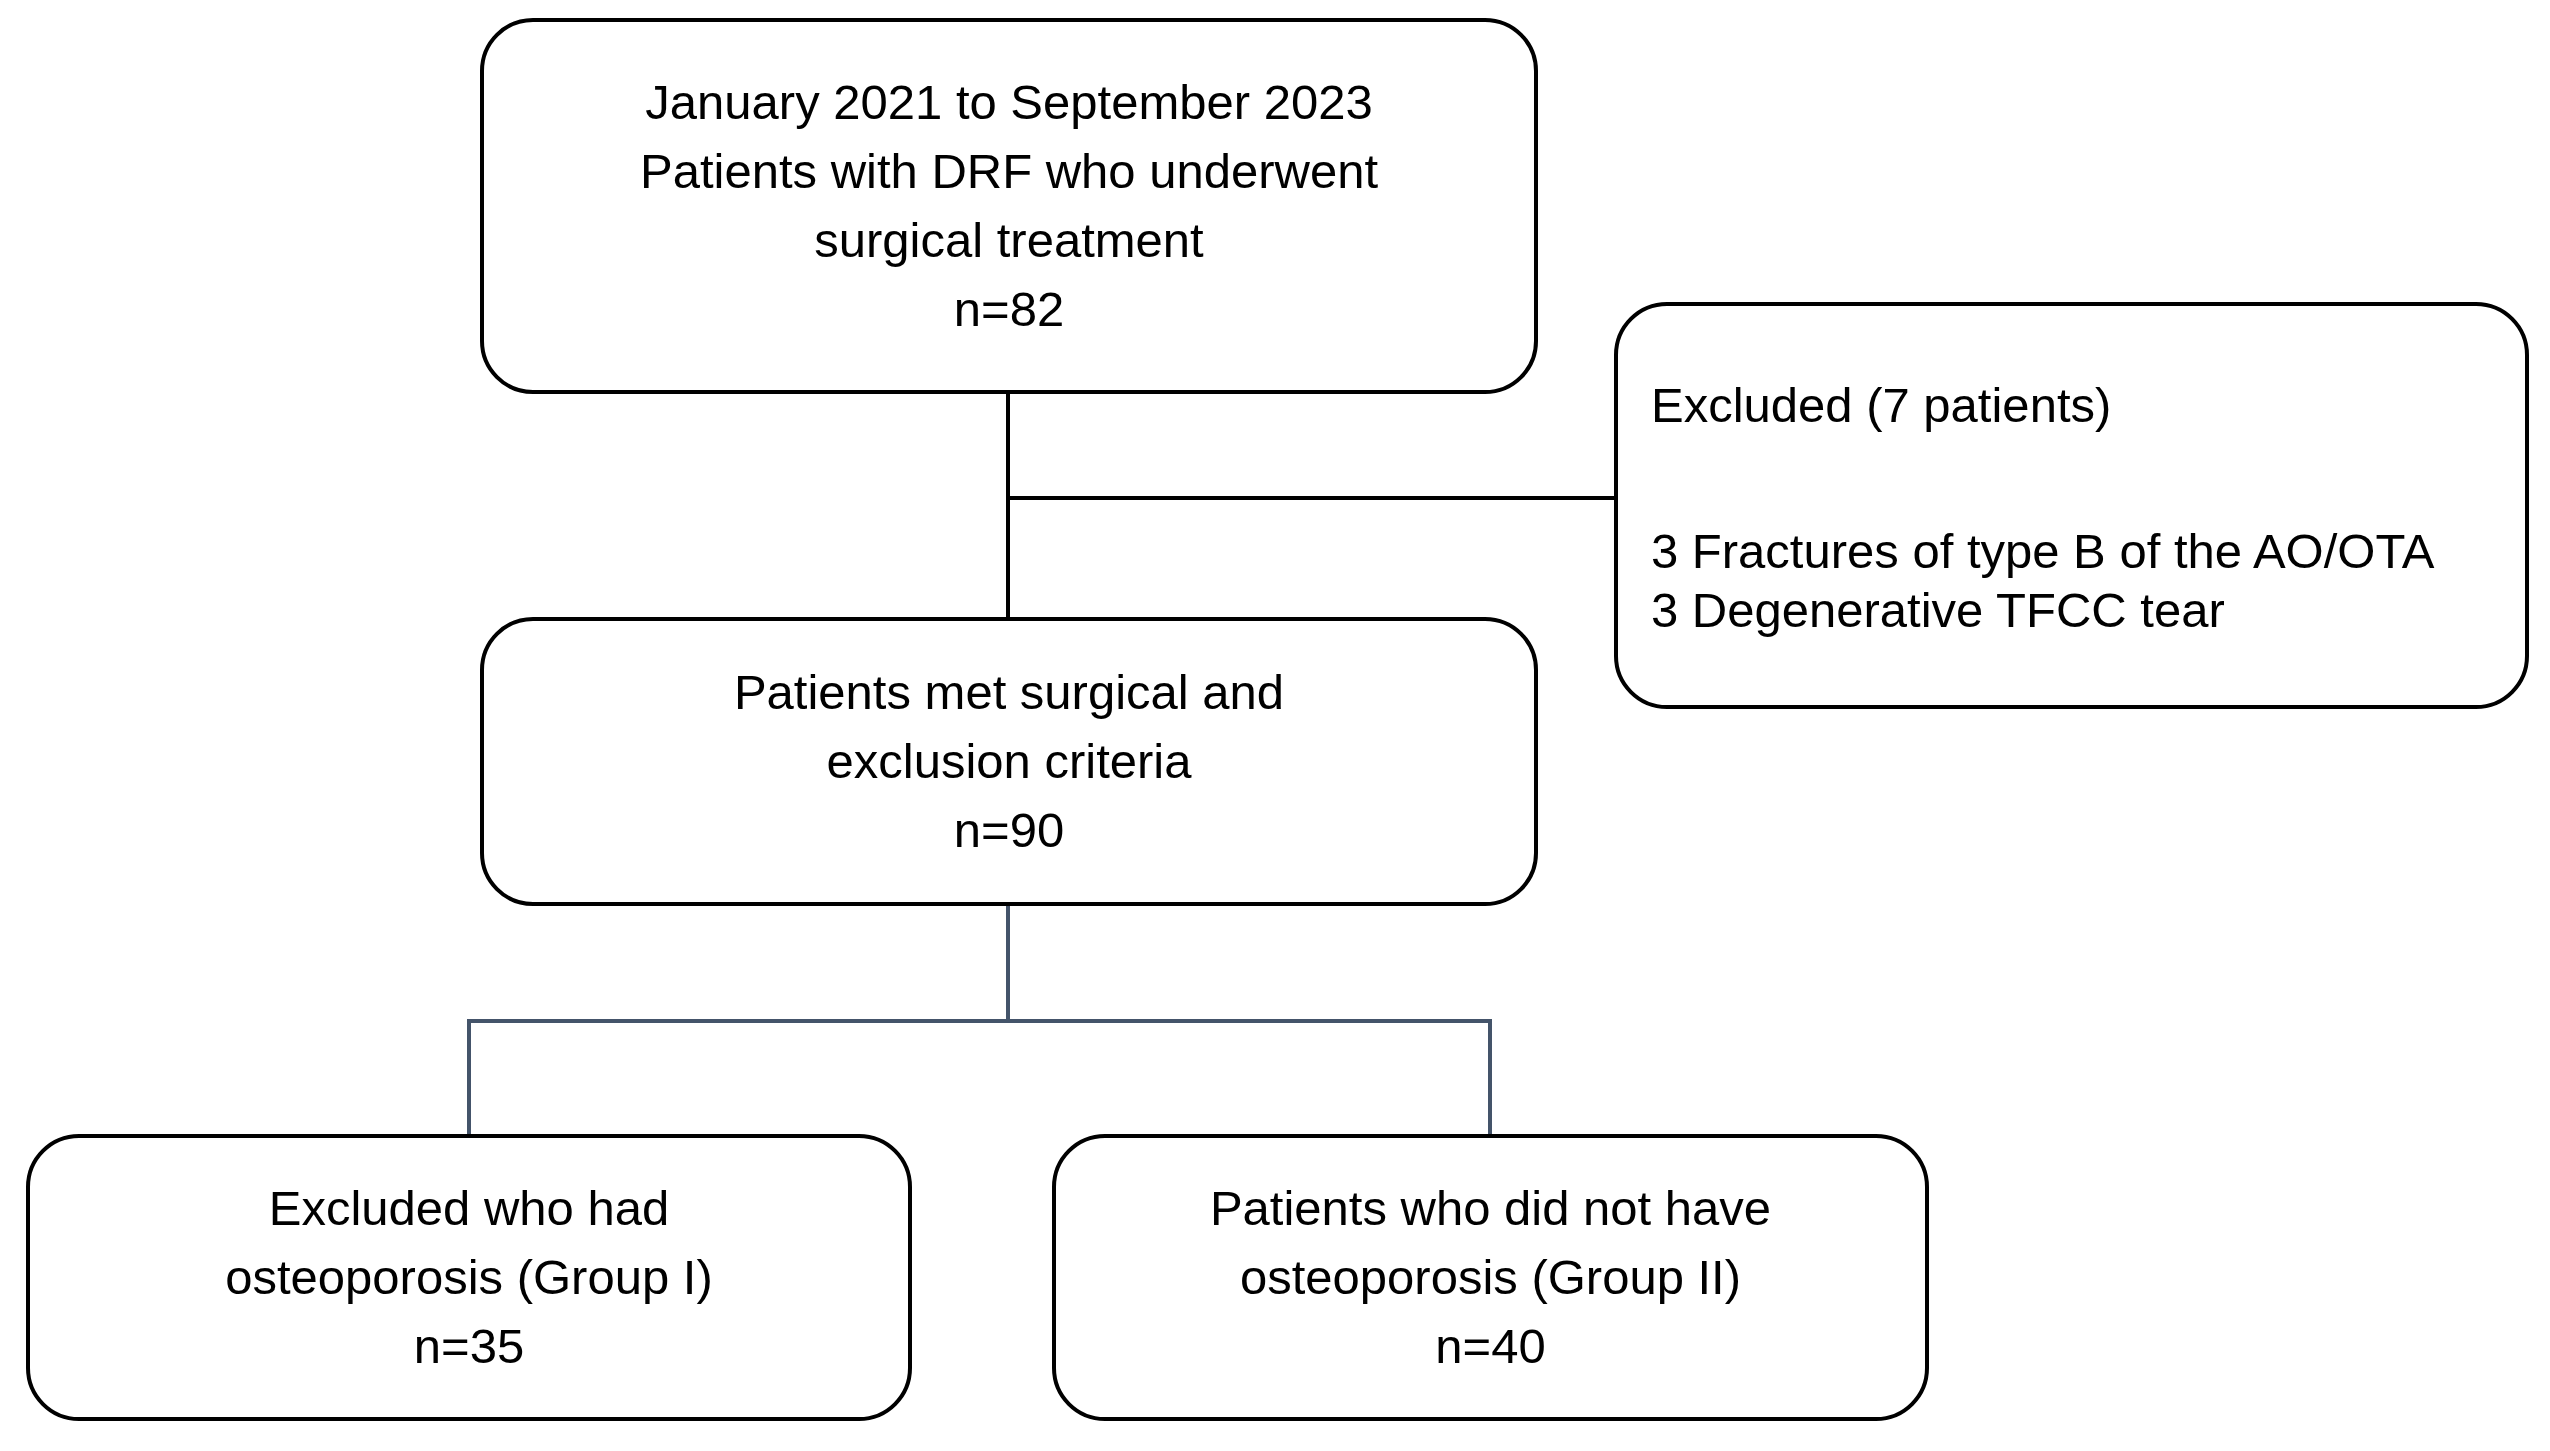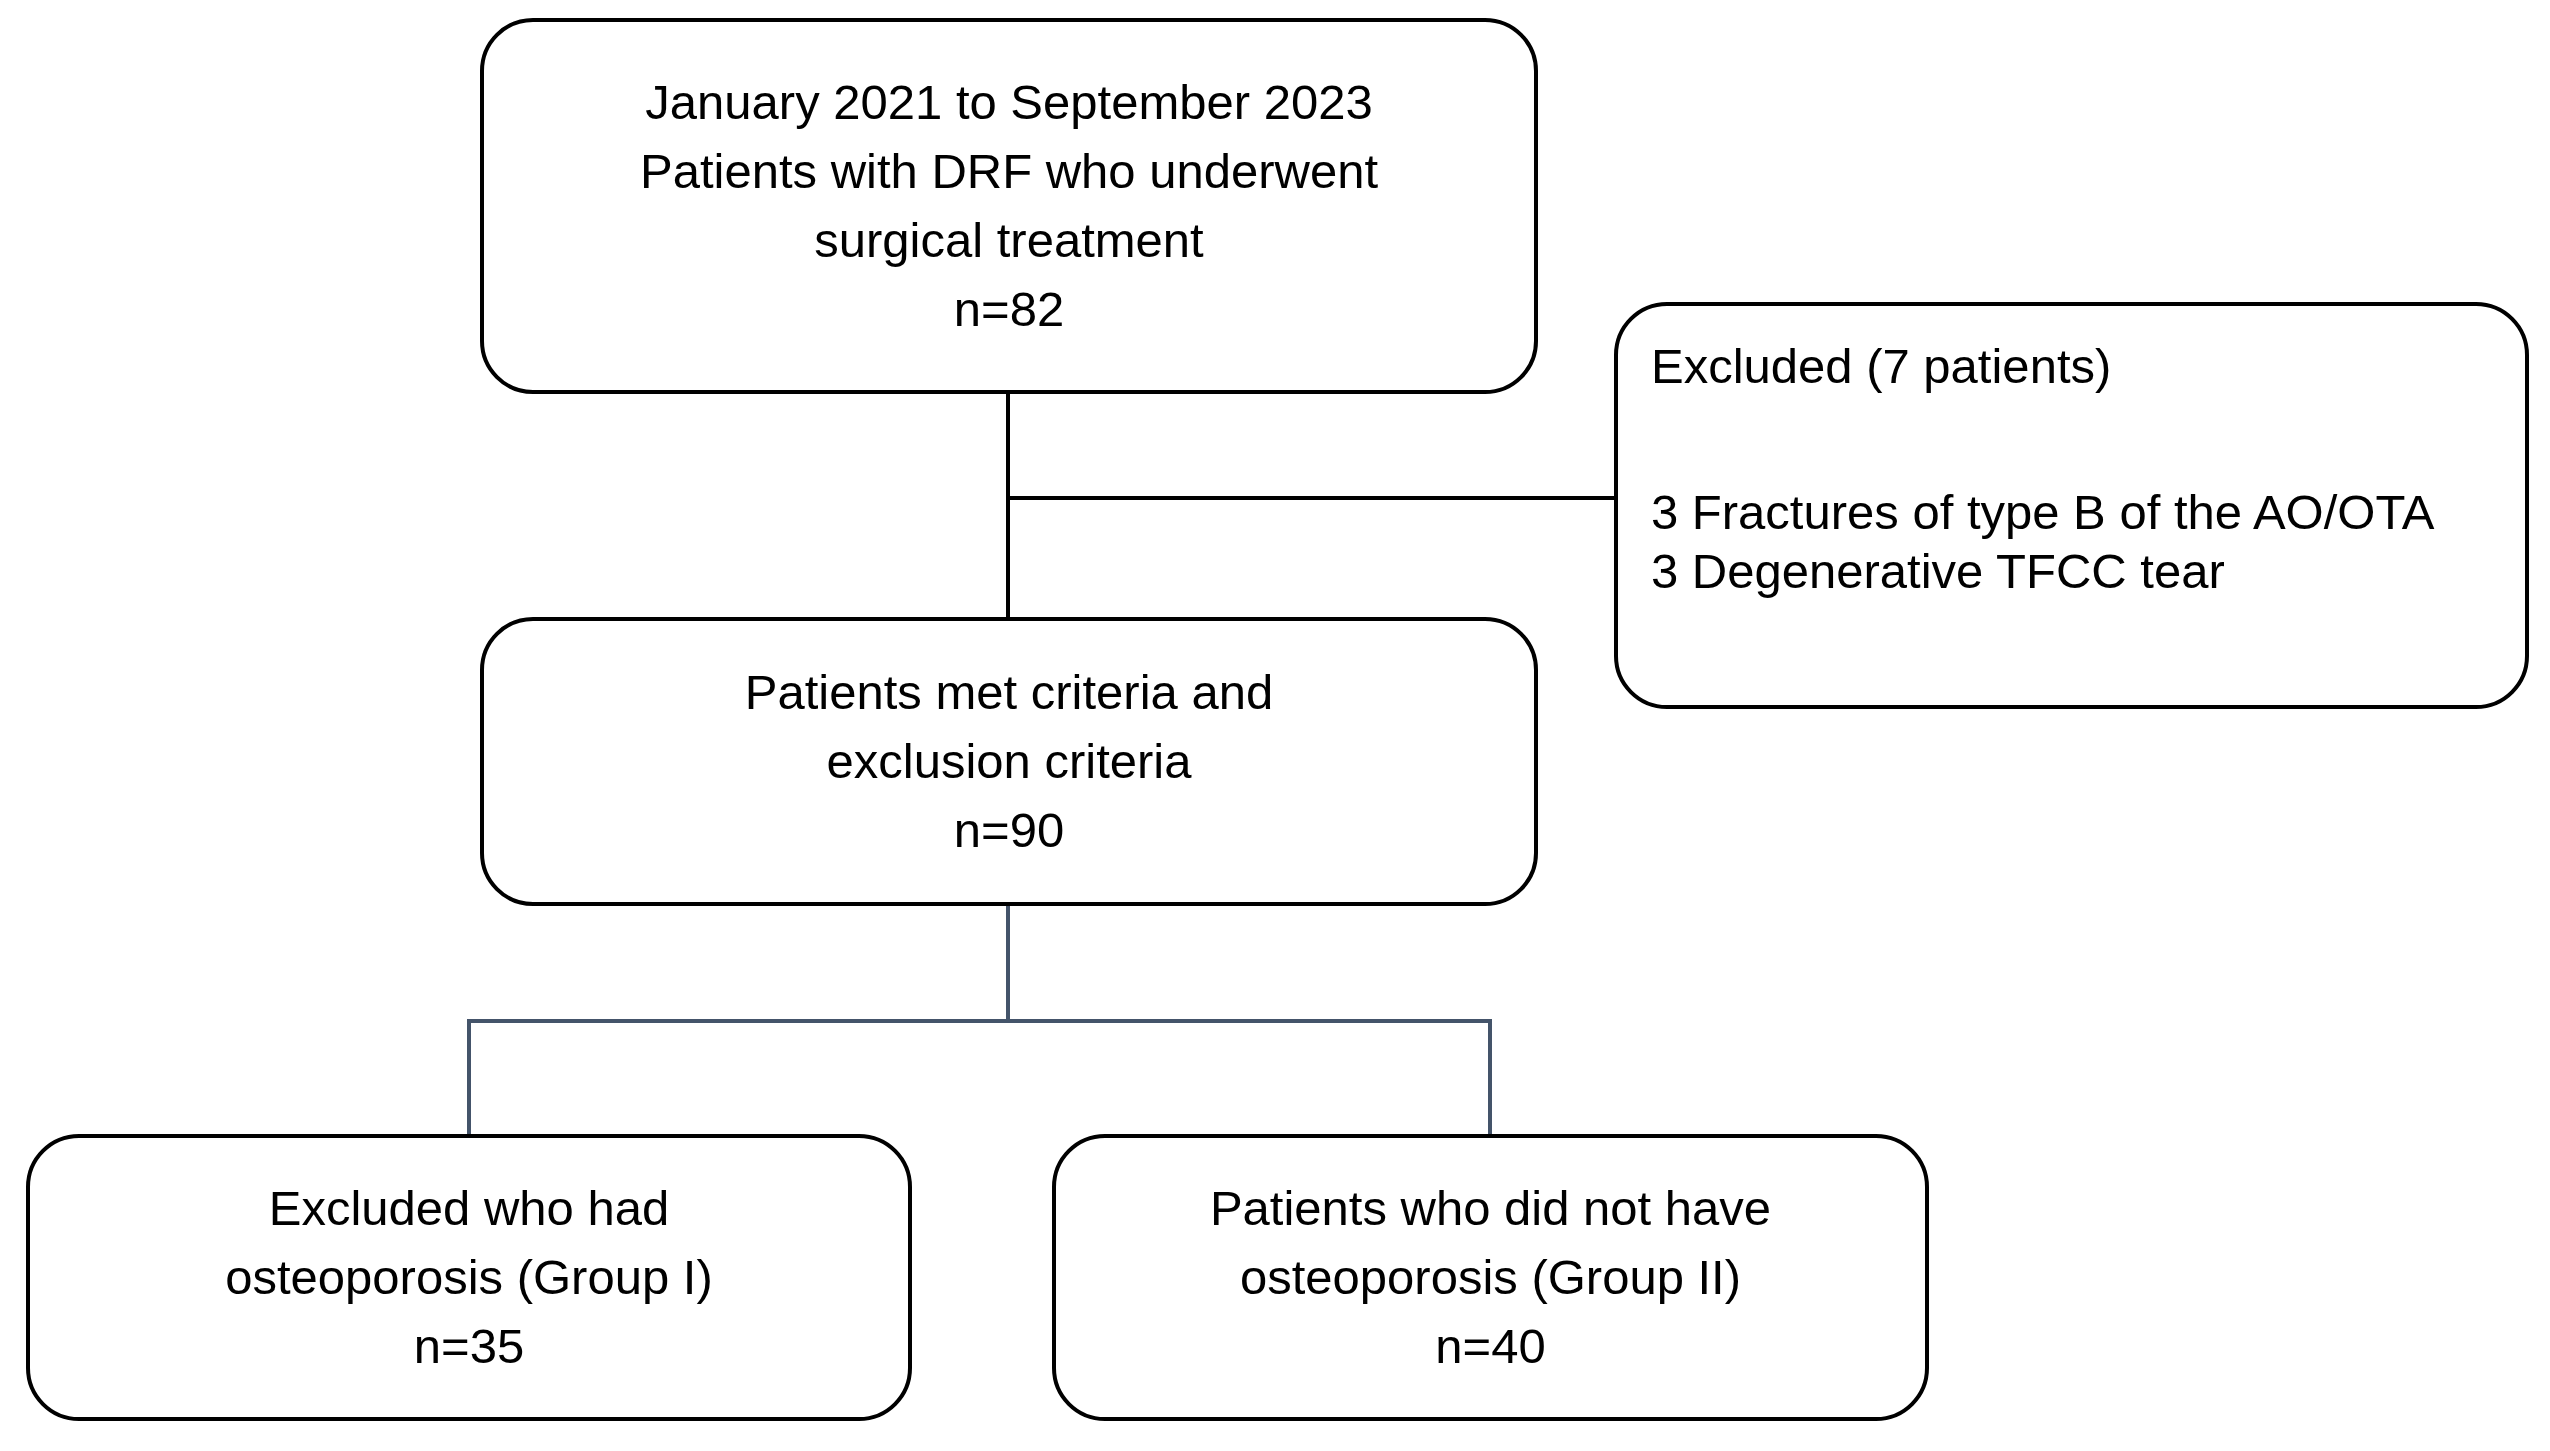--- a/index.html
+++ b/index.html
@@ -24,21 +24,21 @@
     display: flex;
     flex-direction: column;
     justify-content: center;
     align-items: center;
     text-align: center;
     font-size: 49px;
     line-height: 69px;
   }
   .box.left-align {
     align-items: flex-start;
-    justify-content: flex-start;
+    justify-content: center;
     text-align: left;
     padding: 26px 33px;
   }
   .line { white-space: nowrap; }
   .excluded-items { margin-top: 82px; line-height: 59px; }
   .conn {
     position: absolute;
     background: var(--conn1, #000000);
   }
   .conn.secondary {
@@ -79,21 +79,21 @@
 
   <div class="box left-align" id="box-excluded">
     <div class="line">Excluded (7 patients)</div>
     <div class="excluded-items">
       <div class="line">3 Fractures of type B of the AO/OTA</div>
       <div class="line">3 Degenerative TFCC tear</div>
     </div>
   </div>
 
   <div class="box" id="box-eligible">
-    <div class="line">Patients met criteria and</div>
+    <div class="line">Patients met surgical and</div>
     <div class="line">exclusion criteria</div>
     <div class="line">n=90</div>
   </div>
 
   <div class="box" id="box-group1">
     <div class="line">Excluded who had</div>
     <div class="line">osteoporosis (Group I)</div>
     <div class="line">n=35</div>
   </div>
 

